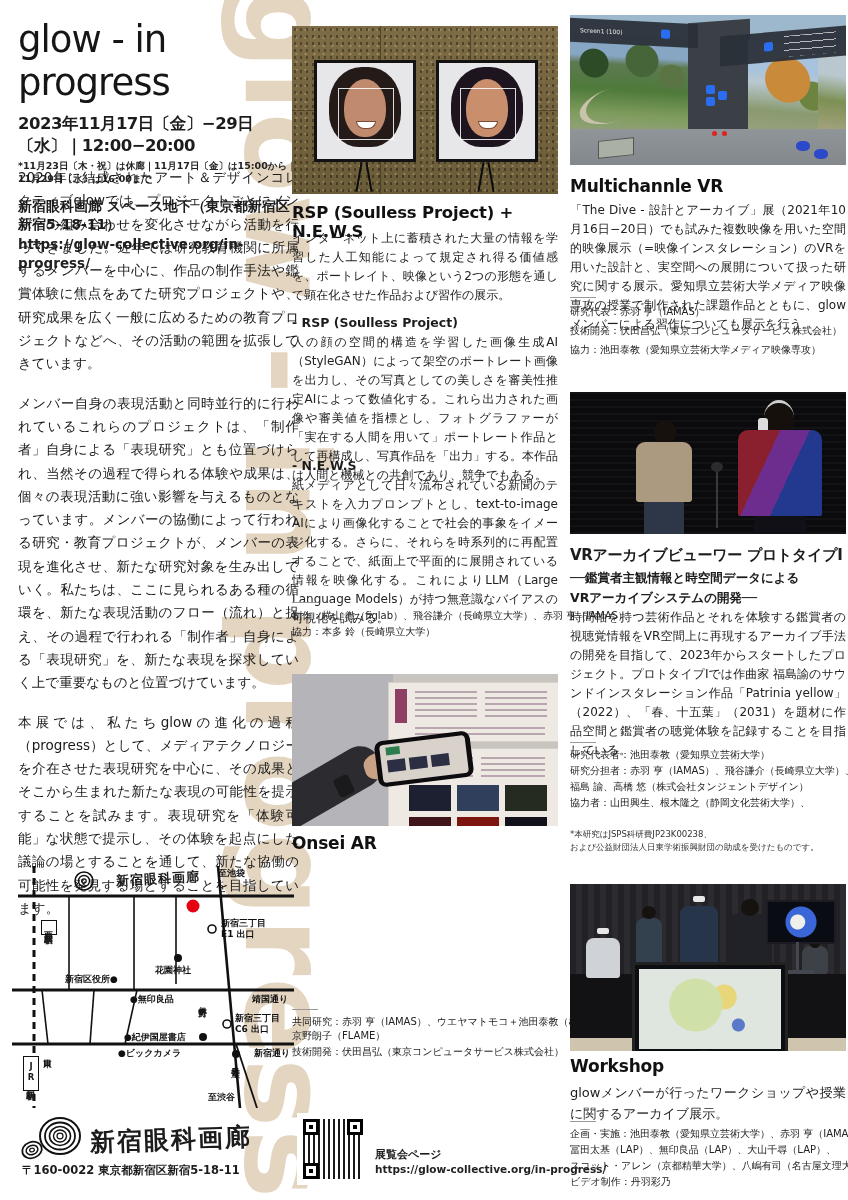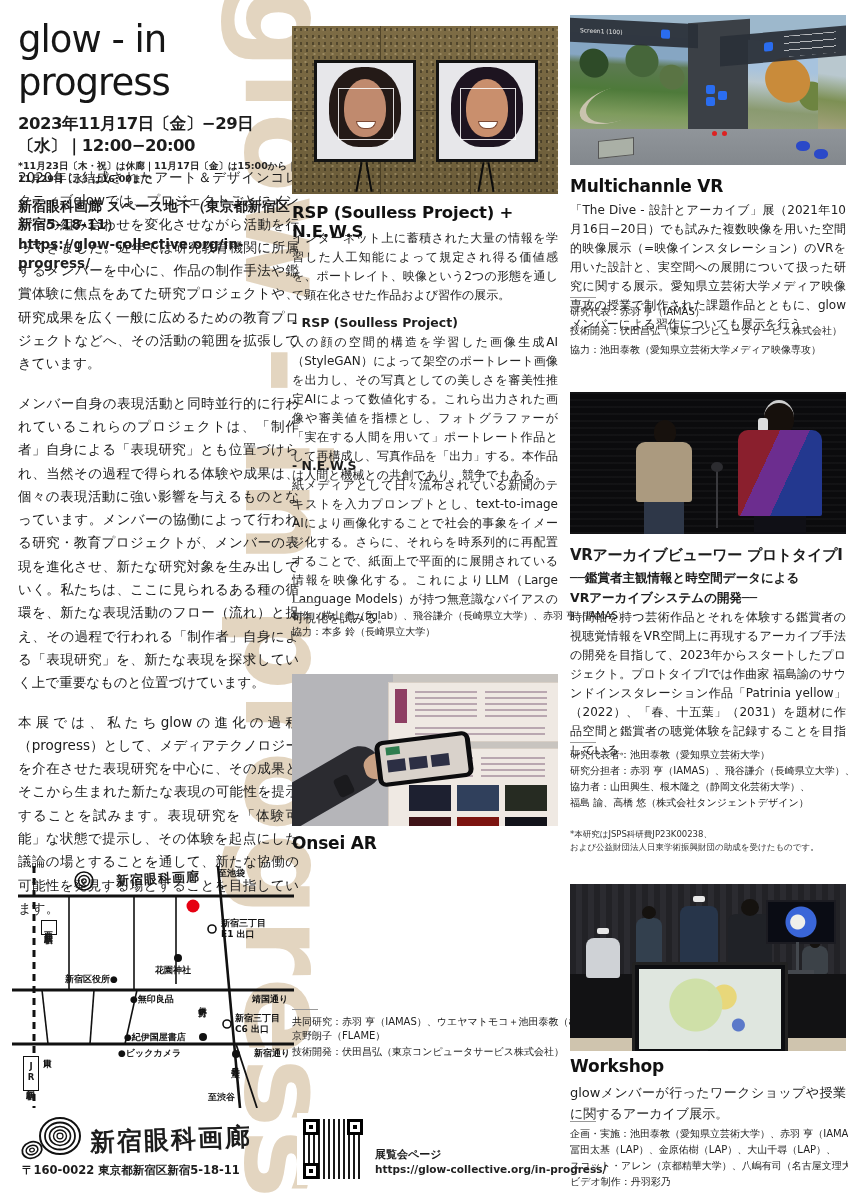--- a/index.html
+++ b/index.html
@@ -293,22 +293,22 @@
   <div class="abs" style="left:0;top:546px;font-size:15px;font-weight:bold;letter-spacing:-.3px;">VRアーカイブビューワー プロトタイプI</div>
   <div class="abs" style="left:0;top:568px;font-size:12.5px;font-weight:bold;line-height:20px;">
     <div>──鑑賞者主観情報と時空間データによる</div>
     <div>VRアーカイブシステムの開発──</div>
   </div>
   <div class="abs jbody" style="left:0;top:608px;width:276px;">時間軸を持つ芸術作品とそれを体験する鑑賞者の視聴覚情報をVR空間上に再現するアーカイブ手法の開発を目指して、2023年からスタートしたプロジェクト。プロトタイプIでは作曲家 福島諭のサウンドインスタレーション作品「Patrinia yellow」（2022）、「春、十五葉」（2031）を題材に作品空間と鑑賞者の聴覚体験を記録することを目指している。</div>
   <div class="abs divider" style="left:0;top:742px;"></div>
   <div class="abs credits" style="left:0;top:747px;width:276px;">
     <div class="cl">研究代表者：池田泰教（愛知県立芸術大学）</div>
     <div class="cl">研究分担者：赤羽 亨（IAMAS）、飛谷謙介（長崎県立大学）、</div>
+    <div class="cl">福島 諭、高橋 悠（株式会社タンジェントデザイン）</div>
     <div class="cl">協力者：山田興生、根木隆之（静岡文化芸術大学）、</div>
-    <div class="cl">福島 諭、高橋 悠（株式会社タンジェントデザイン）</div>
   </div>
   <div class="abs notes" style="left:0;top:828px;width:276px;">
     <div>*本研究はJSPS科研費JP23K00238、</div>
     <div>および公益財団法人日東学術振興財団の助成を受けたものです。</div>
   </div>
 
   <div class="photo photo-ws" style="left:0;top:884px;width:276px;height:167px;">
     <div class="ws-curtain"></div>
     <div class="fig" style="left:16px;top:54px;width:34px;height:40px;background:#cfd2d6;">
         <div class="hmd"></div>
@@ -333,21 +333,21 @@
       </div>
     <div class="mon-stand"></div>
 
   </div>
 
   <div class="abs sec-title" style="left:0;top:1056px;font-size:17px;">Workshop</div>
   <div class="abs" style="left:0;top:1082px;width:276px;font-size:13px;line-height:21px;text-align:justify;">glowメンバーが行ったワークショップや授業に関するアーカイブ展示。</div>
   <div class="abs divider" style="left:0;top:1121px;"></div>
   <div class="abs credits" style="left:0;top:1126px;width:276px;">
     <div class="cl">企画・実施：池田泰教（愛知県立芸術大学）、赤羽 亨（IAMAS）、</div>
-    <div class="cl">冨田太基（LAP）、金原佑樹（LAP）、大山千尋（LAP）、</div>
+    <div class="cl">冨田太基（LAP）、無印良品（LAP）、大山千尋（LAP）、</div>
     <div class="cl">スコット・アレン（京都精華大学）、八嶋有司（名古屋文理大学）</div>
     <div class="cl">ビデオ制作：丹羽彩乃</div>
   </div>
 </div>
 
 <div class="map-wrap">
   <svg width="282" height="242" viewBox="0 0 282 242">
     <line x1="22" y1="0" x2="22" y2="242" stroke="#111" stroke-width="3" stroke-dasharray="7 5"></line>
     <line x1="6" y1="30" x2="282" y2="30" stroke="#111" stroke-width="3"></line>
     <line x1="0" y1="124" x2="282" y2="124" stroke="#111" stroke-width="3"></line>

